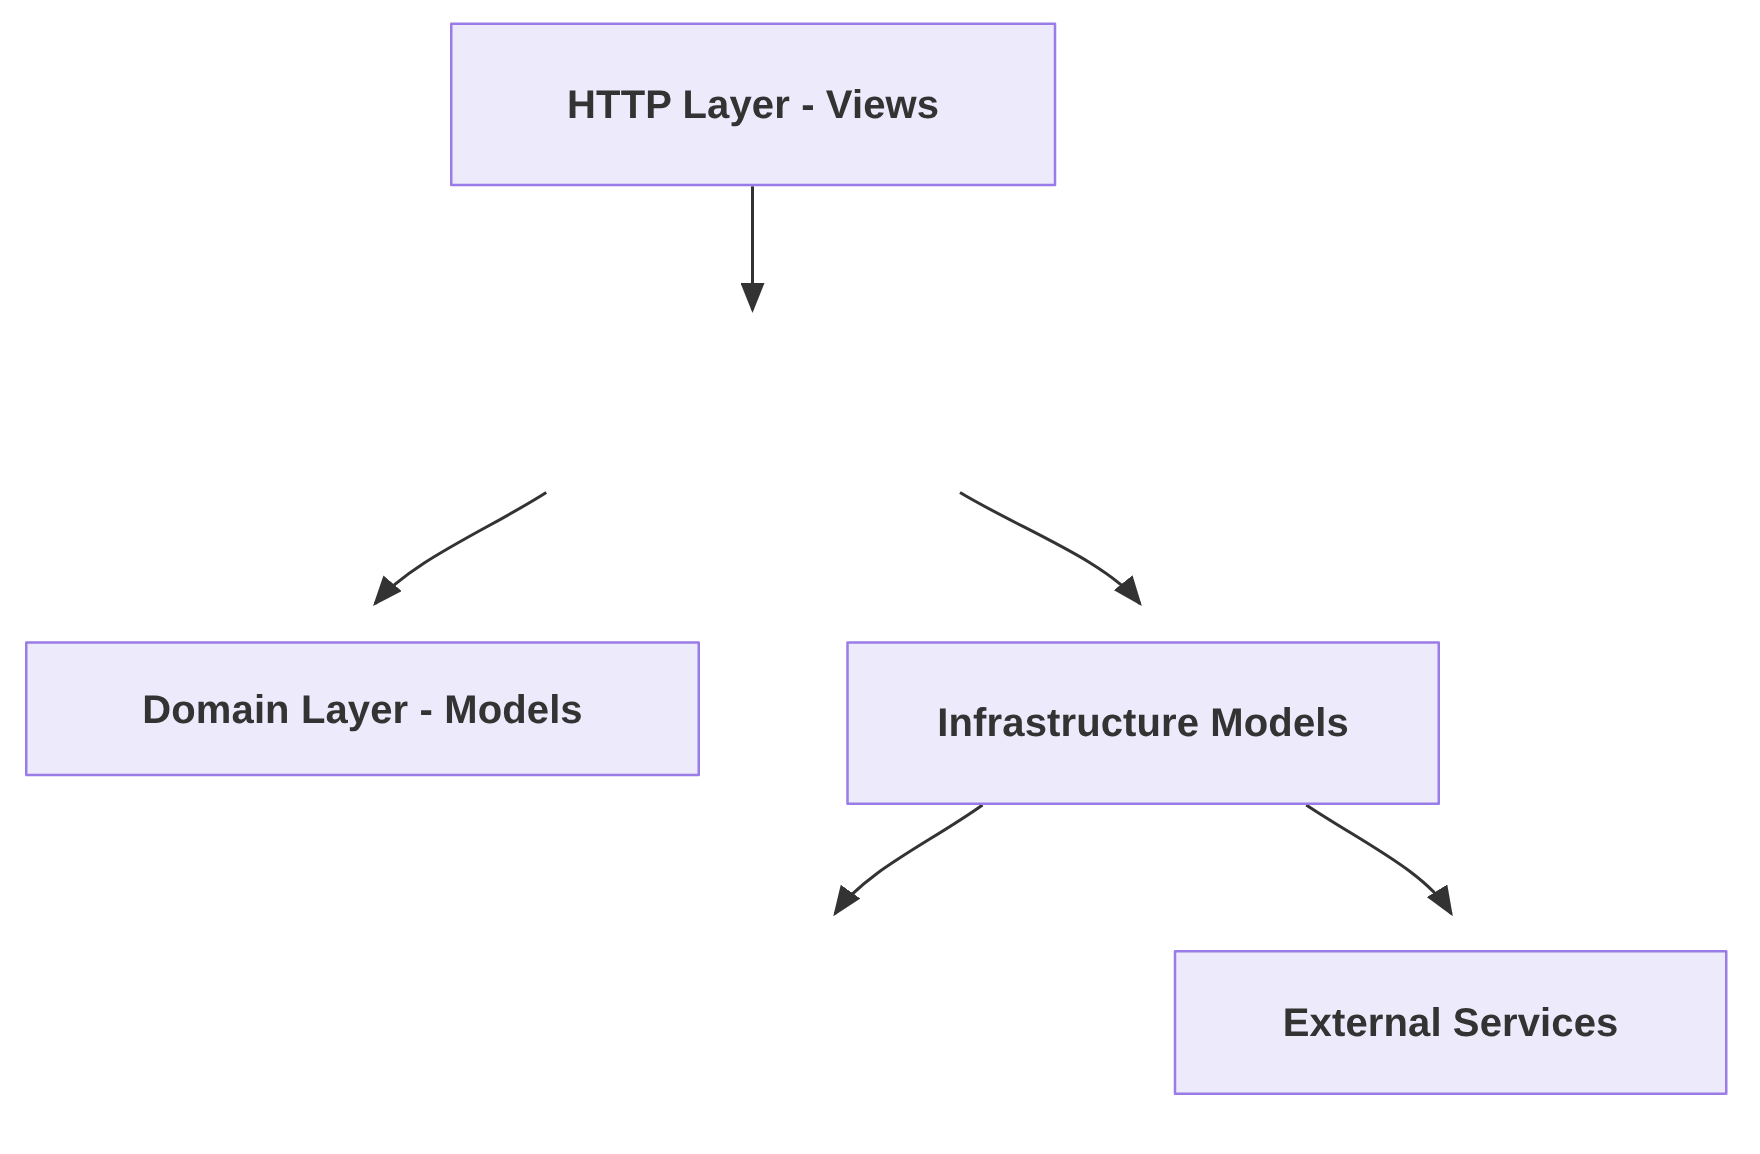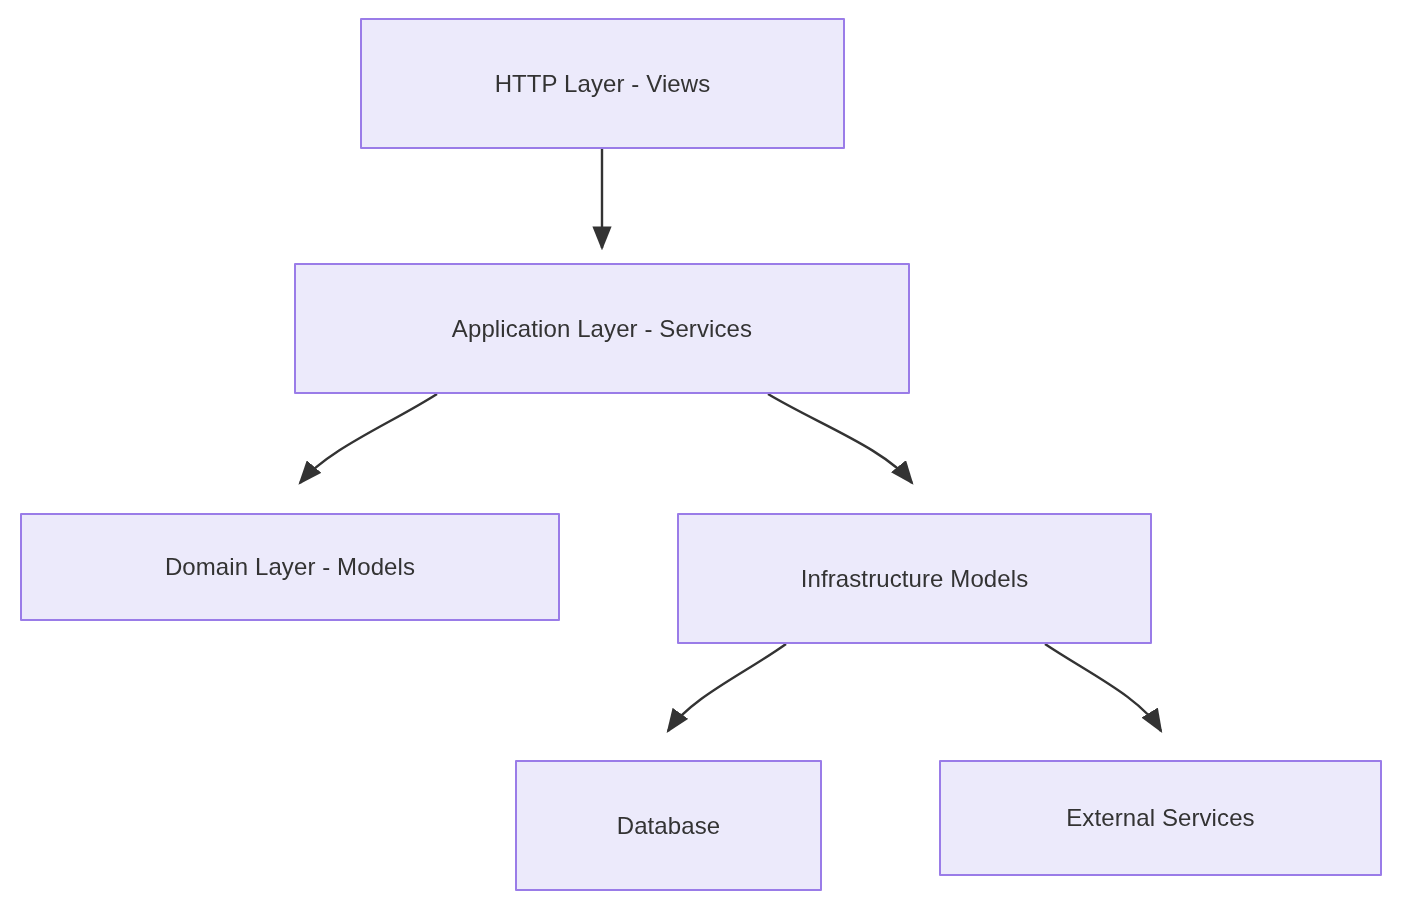--- a/index.html
+++ b/index.html
@@ -35,23 +35,23 @@
     box-sizing: border-box;
     background: #ECEAFB;
     border: 2px solid #9A7CE8;
     border-radius: 1px;
     display: flex;
     align-items: center;
     justify-content: center;
   }
   .node-label {
     color: #333333;
-    font-size: 24px;
+    font-size: 32px;
     line-height: 1.15;
-    font-weight: 400;
+    font-weight: 700;
     text-align: right;
     white-space: nowrap;
     letter-spacing: 0.1px;
   }
   
   #node-http        { left: 360px; top: 18px;  width: 485px; height: 131px; }
   #node-application { left: 294px; top: 263px; width: 616px; height: 131px; }
   #node-domain      { left: 20px;  top: 513px; width: 540px; height: 108px; }
   #node-infrastructure { left: 677px; top: 513px; width: 475px; height: 131px; }
   #node-database    { left: 515px; top: 760px; width: 307px; height: 131px; }
@@ -77,33 +77,27 @@
 
     <path d="M 786,644 C 744,674 692,697 668,731" fill="none" stroke="#333333" stroke-width="2.4" marker-end="url(#arrowhead)"></path>
 
     <path d="M 1045,644 C 1090,674 1140,697 1161,731" fill="none" stroke="#333333" stroke-width="2.4" marker-end="url(#arrowhead)"></path>
   </svg>
 
   <div class="node" id="node-http">
     <span class="node-label">HTTP Layer - Views</span>
   </div>
 
-  <div class="node" id="node-application">
-    <span class="node-label">Application Layer - Services</span>
-  </div>
 
   <div class="node" id="node-domain">
     <span class="node-label">Domain Layer - Models</span>
   </div>
 
   <div class="node" id="node-infrastructure">
     <span class="node-label">Infrastructure Models</span>
   </div>
 
-  <div class="node" id="node-database">
-    <span class="node-label">Database</span>
-  </div>
 
   <div class="node" id="node-external">
     <span class="node-label">External Services</span>
   </div>
 
 </div>
 
 </body></html>

